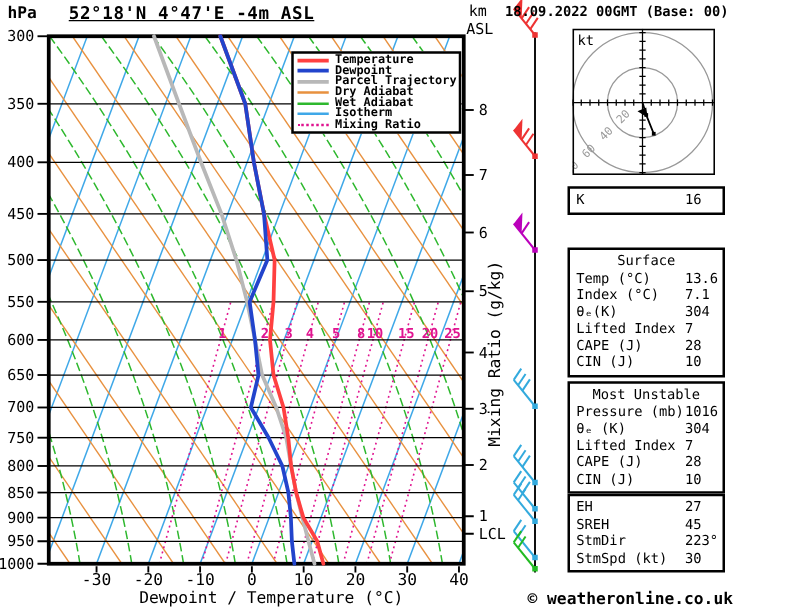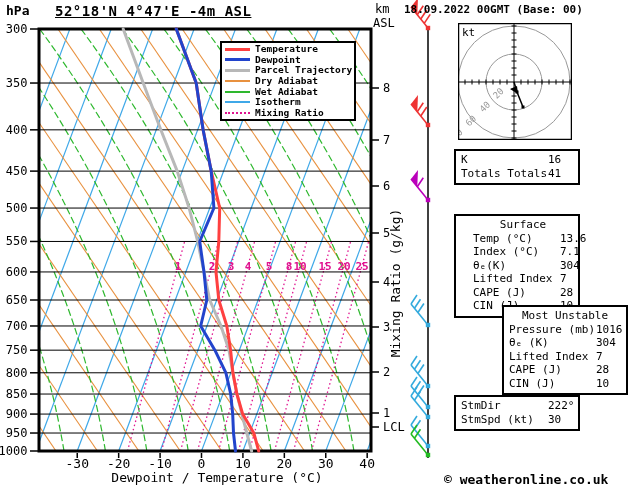--- a/index.html
+++ b/index.html
@@ -3,31 +3,31 @@
 <meta charset="utf-8">
 <style>
   html,body{margin:0;padding:0;background:#fff;}
   #app{position:relative;width:629px;height:486px;background:#fff;overflow:hidden;
        font-family:"DejaVu Sans Mono",monospace;color:#000;}
   #chart-svg{position:absolute;left:0;top:0;}
   .abs{position:absolute;white-space:pre;text-align:right;}
   #hpa-unit{left:6px;top:3px;font-size:13px;font-weight:bold;}
   #station-title{left:55px;top:3px;font-size:14px;font-weight:bold;letter-spacing:.5px;text-decoration:underline;}
   #datetime-title{left:404px;top:3px;font-size:11px;font-weight:bold;}
-  #legend{left:220px;top:41px;width:136px;height:80px;border:2px solid #000;background:#fff;
+  #legend{left:233px;top:41px;width:136px;height:66px;border:2px solid #000;background:#fff;
           display:flex;flex-direction:column;justify-content:space-around;padding:1px 0;box-sizing:border-box;}
   .legend-row{display:flex;align-items:center;height:8px;}
   .legend-swatch{display:inline-block;width:25px;margin-left:3px;flex:none;}
   .legend-label{margin-left:5px;font-size:9.5px;font-weight:bold;line-height:8px;}
   .stat-box{position:absolute;left:454px;width:126px;border:2px solid #000;background:#fff;
             box-sizing:border-box;padding:2px 0 3px 0;}
   .stat-head{text-align:center;font-size:11px;height:13.5px;line-height:13.5px;}
   .stat-row{position:relative;font-size:11px;height:13.5px;line-height:13.5px;padding-left:5px;}
   .stat-val{position:absolute;left:92px;top:0;}
-  #credit{left:444px;top:472px;font-size:13px;font-weight:bold;}
+  #credit{left:422px;top:472px;font-size:13px;font-weight:bold;}
 </style>
 </head>
 <body>
 <div id="app">
 
   <svg id="chart-svg" width="629" height="486">
       <defs>
         <clipPath id="plotclip">
           <rect x="39" y="29" width="332" height="422"></rect>
         </clipPath>
@@ -304,40 +304,41 @@
 
   <div class="abs" id="hpa-unit">hPa</div>
   <div class="abs" id="station-title">52°18'N 4°47'E -4m ASL</div>
   <div class="abs" id="datetime-title">18.09.2022 00GMT (Base: 00)</div>
 
   <div class="abs" id="legend"><div class="legend-row"><span class="legend-swatch" style="border-top: 3px solid rgb(255, 64, 64);"></span><span class="legend-label">Temperature</span></div><div class="legend-row"><span class="legend-swatch" style="border-top: 3px solid rgb(34, 68, 204);"></span><span class="legend-label">Dewpoint</span></div><div class="legend-row"><span class="legend-swatch" style="border-top: 3px solid rgb(184, 184, 184);"></span><span class="legend-label">Parcel Trajectory</span></div><div class="legend-row"><span class="legend-swatch" style="border-top: 2px solid rgb(232, 145, 63);"></span><span class="legend-label">Dry Adiabat</span></div><div class="legend-row"><span class="legend-swatch" style="border-top: 2px solid rgb(46, 184, 46);"></span><span class="legend-label">Wet Adiabat</span></div><div class="legend-row"><span class="legend-swatch" style="border-top: 2px solid rgb(63, 168, 232);"></span><span class="legend-label">Isotherm</span></div><div class="legend-row"><span class="legend-swatch" style="border-top: 2px dotted rgb(224, 20, 144);"></span><span class="legend-label">Mixing Ratio</span></div></div>
 
   <div id="stats-panel">
       <div class="stat-box" style="top: 149px;">
         <div class="stat-row"><span>K</span><span class="stat-val">16</span></div>
-        <div class="stat-row"><span>Totals Totals</span><span class="stat-val">41</span></div>
       </div>
-      <div class="stat-box" style="top: 214px; padding-left: 12px;">
+      <div class="stat-box" style="top: 198px;">
         <div class="stat-head">Surface</div>
         <div class="stat-row"><span>Temp (°C)</span><span class="stat-val">13.6</span></div>
         <div class="stat-row"><span>Index (°C)</span><span class="stat-val">7.1</span></div>
         <div class="stat-row"><span>θₑ(K)</span><span class="stat-val">304</span></div>
         <div class="stat-row"><span>Lifted Index</span><span class="stat-val">7</span></div>
         <div class="stat-row"><span>CAPE (J)</span><span class="stat-val">28</span></div>
         <div class="stat-row"><span>CIN (J)</span><span class="stat-val">10</span></div>
       </div>
-      <div class="stat-box" style="top: 305px; margin-left: 48px;">
+      <div class="stat-box" style="top: 305px;">
         <div class="stat-head">Most Unstable</div>
         <div class="stat-row"><span>Pressure (mb)</span><span class="stat-val">1016</span></div>
         <div class="stat-row"><span>θₑ (K)</span><span class="stat-val">304</span></div>
         <div class="stat-row"><span>Lifted Index</span><span class="stat-val">7</span></div>
         <div class="stat-row"><span>CAPE (J)</span><span class="stat-val">28</span></div>
         <div class="stat-row"><span>CIN (J)</span><span class="stat-val">10</span></div>
       </div>
       <div class="stat-box" style="top: 395px;">
-        <div class="stat-row"><span>StmDir</span><span class="stat-val">222°</span></div>
+        <div class="stat-row"><span>EH</span><span class="stat-val">27</span></div>
+        <div class="stat-row"><span>SREH</span><span class="stat-val">45</span></div>
+        <div class="stat-row"><span>StmDir</span><span class="stat-val">223°</span></div>
         <div class="stat-row"><span>StmSpd (kt)</span><span class="stat-val">30</span></div>
       </div>
     </div>
 
   <div class="abs" id="credit">© weatheronline.co.uk</div>
 
 </div>
 
 </body></html>

